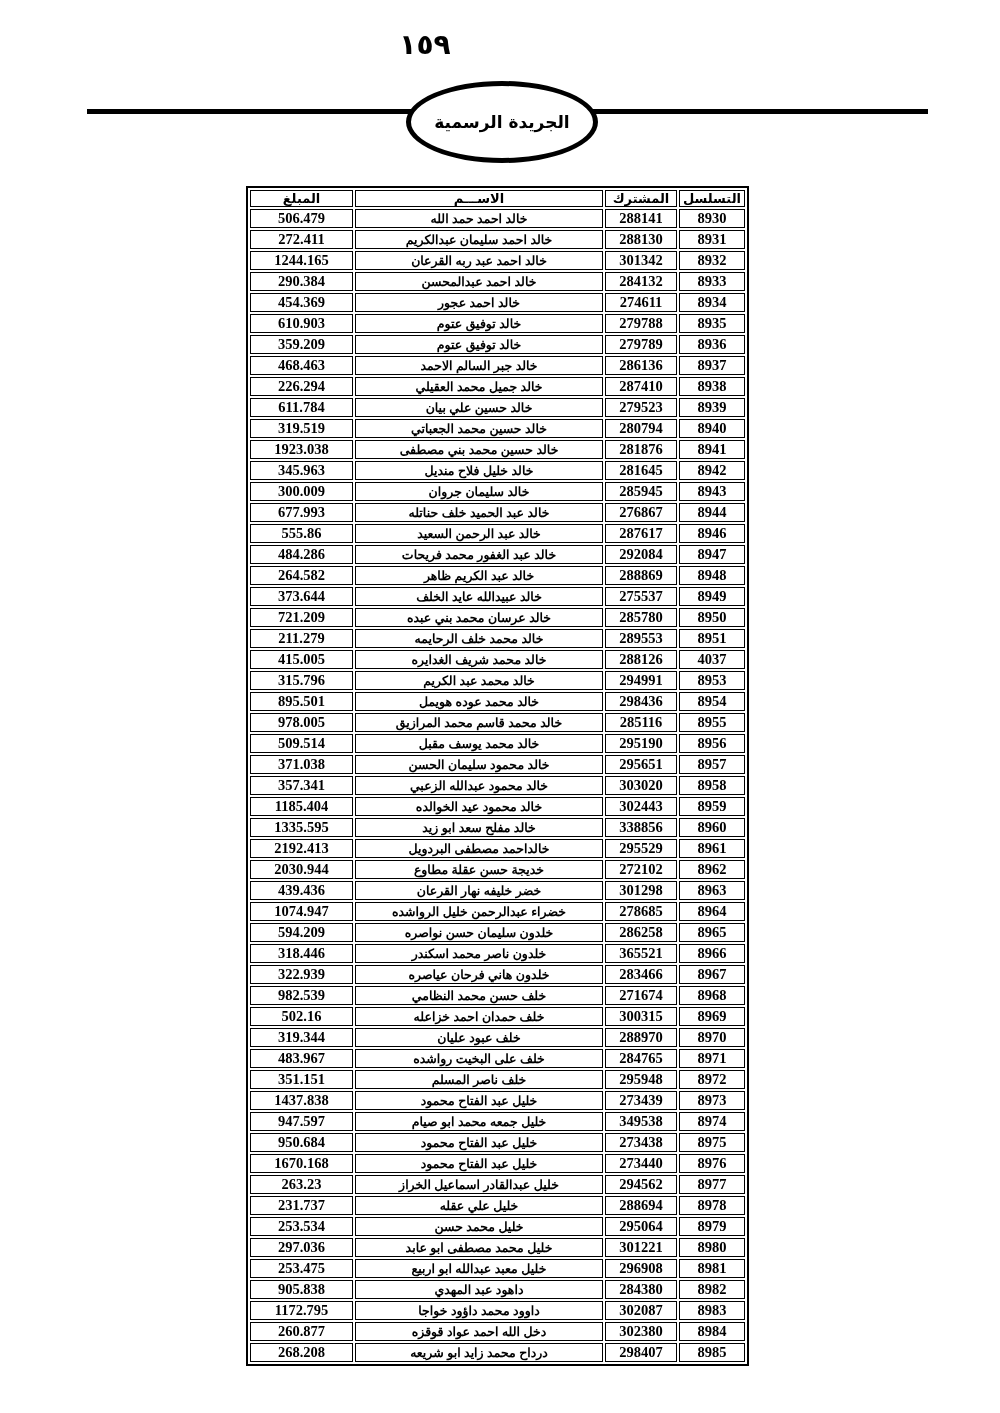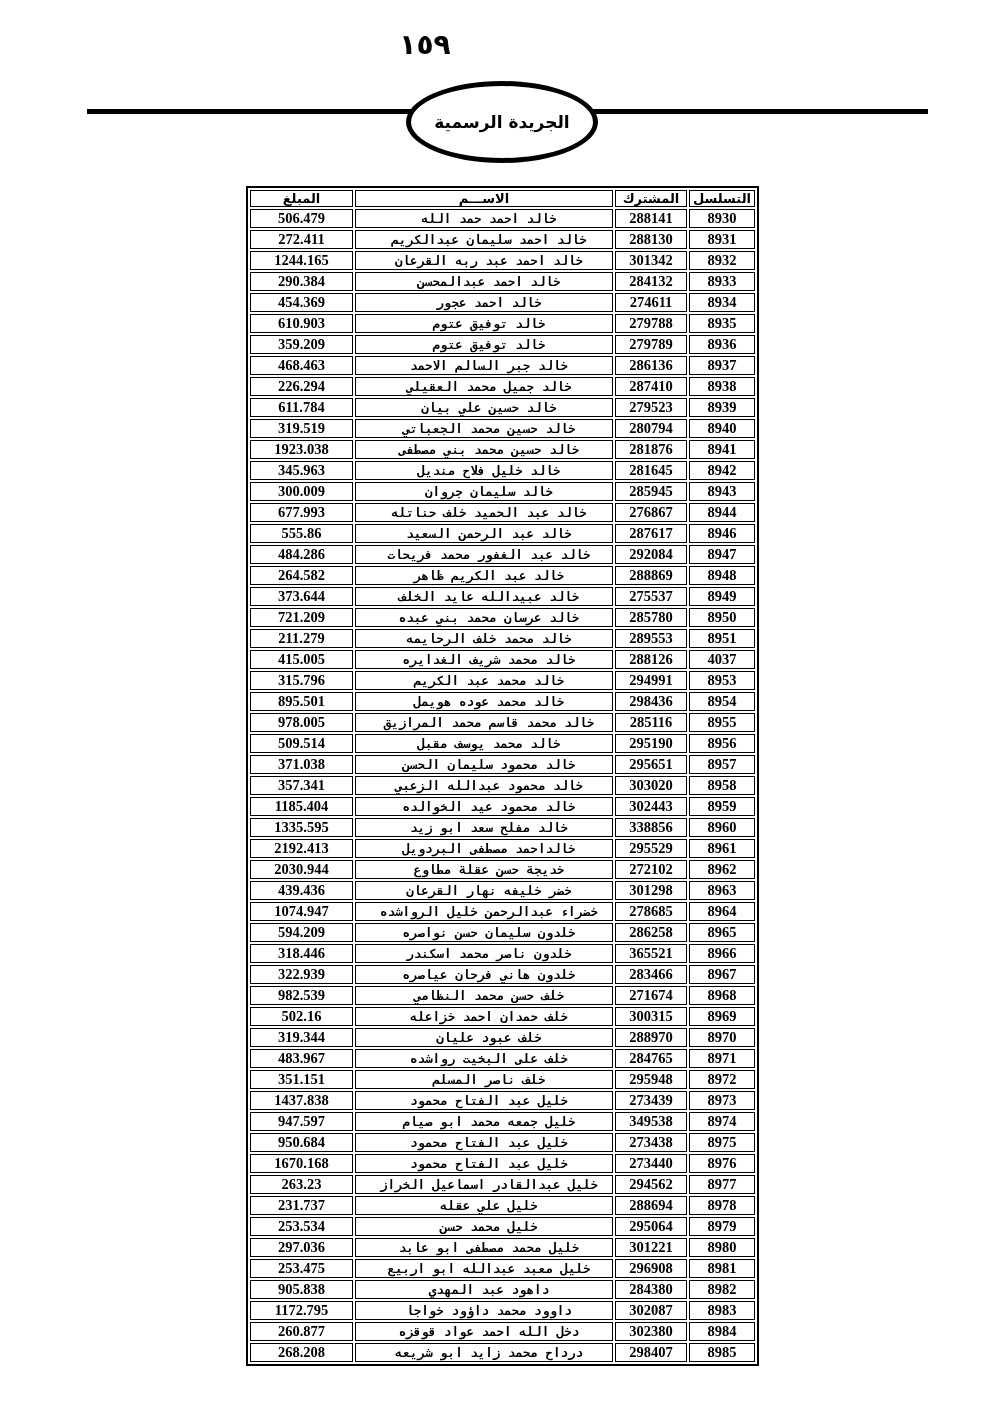--- a/index.html
+++ b/index.html
@@ -69,24 +69,23 @@
   .c-serial  { width: 64px; margin-left: 40px; }
   .c-sub     { width: 70px; }
   .c-name    { width: 246px; }
   .c-amount  { width: 101px; }
   td.c-serial, td.c-sub, td.c-amount {
     font-family: "Liberation Serif", "DejaVu Serif", serif;
     font-size: 14.5px;
     direction: ltr;
   }
   td.c-name {
-    font-family: Liberation Mono, monospace;
+    font-family: Liberation Sans, sans-serif;
     font-size: 12.5px;
     direction: rtl;
-    padding-left: 10px;
   }
 </style>
 </head>
 <body>
 
 <div class="page-number">١٥٩</div>
 
 <div class="top-rule"></div>
 
 <div class="oval">

